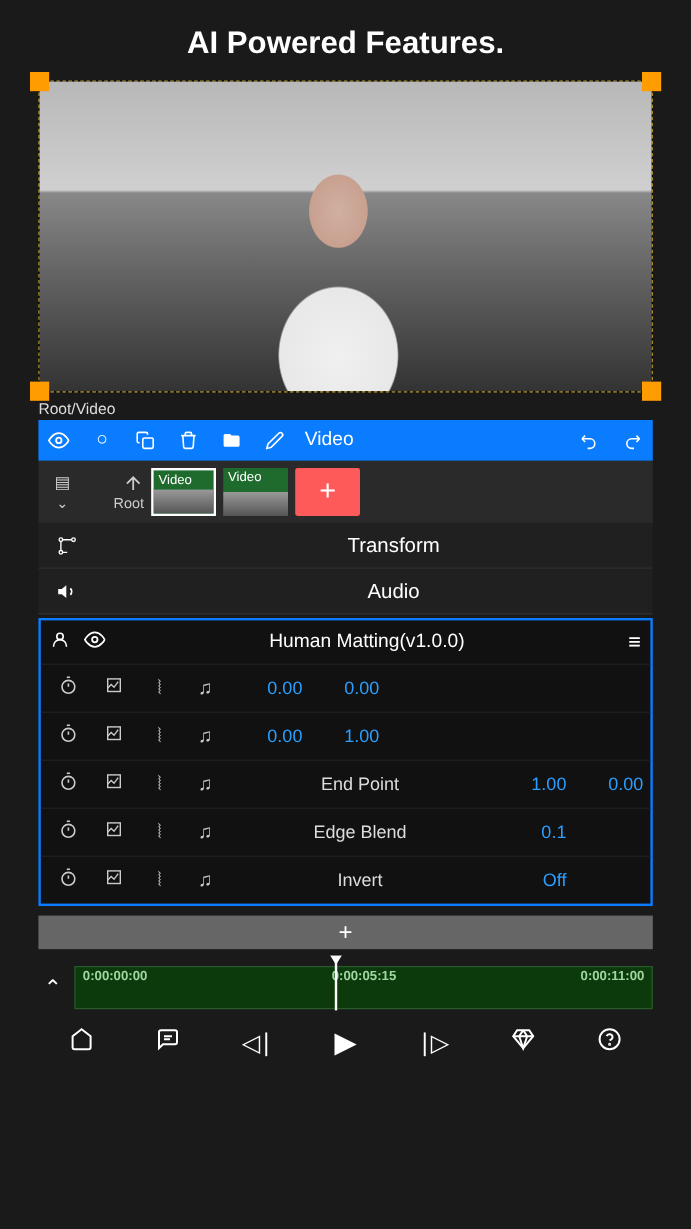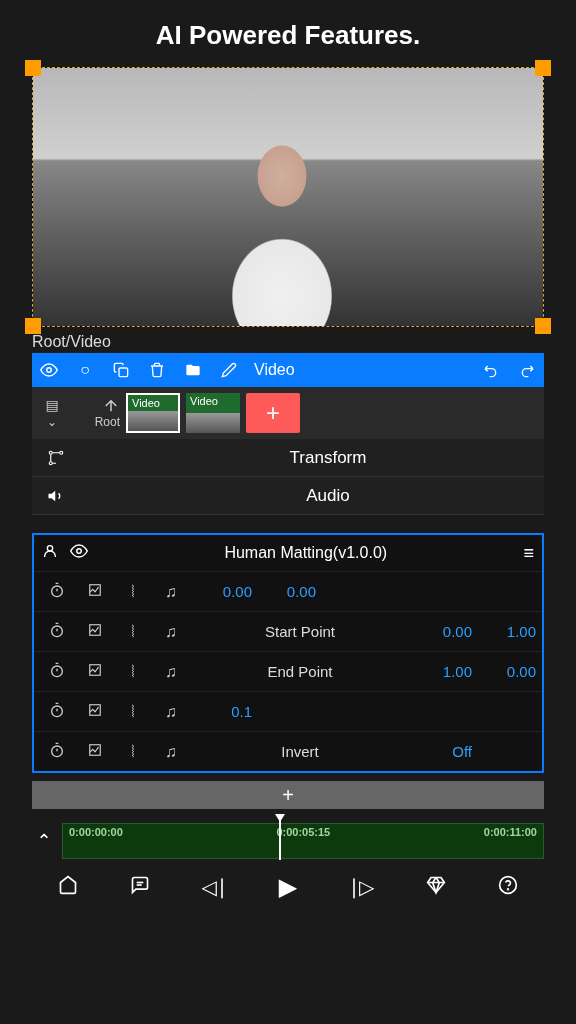--- a/index.html
+++ b/index.html
@@ -38,21 +38,21 @@
   position: absolute;
   width: 16px;
   height: 16px;
   background: #ff9c00;
 }
 .handle.tl { top: -8px; left: -8px; }
 .handle.tr { top: -8px; right: -8px; }
 .handle.bl { bottom: -8px; left: -8px; }
 .handle.br { bottom: -8px; right: -8px; }
 .breadcrumb {
-  font-size: 16px;
+  font-size: 13px;
   padding: 6px 0 2px;
   color: #ddd;
 }
 .toolbar {
   background: #0a7cff;
   height: 34px;
   display: flex;
   align-items: center;
   padding: 0 6px;
   gap: 14px;
@@ -138,21 +138,21 @@
   font-size: 18px;
 }
 .section-label {
   flex: 1;
   text-align: center;
   font-size: 17px;
 }
 .panel {
   border: 2px solid #0a7cff;
   background: #111;
-  margin-top: 18px;
+  margin-top: 3px;
 }
 .panel-header {
   display: flex;
   align-items: center;
   height: 36px;
   padding: 0 8px;
   gap: 12px;
 }
 .panel-title {
   flex: 1;
@@ -400,21 +400,20 @@
           <div class="pr-icon"><svg width="16" height="16" viewBox="0 0 24 24" fill="none" stroke="#ccc" stroke-width="2">
               <circle cx="12" cy="14" r="8"></circle>
               <path d="M12 10v4M10 2h4"></path>
             </svg></div>
           <div class="pr-icon"><svg width="14" height="14" viewBox="0 0 24 24" fill="none" stroke="#ccc" stroke-width="2">
               <rect x="3" y="3" width="18" height="18"></rect>
               <path d="M3 16l5-5 4 4 6-8"></path>
             </svg></div>
           <div class="pr-icon">⦚</div>
           <div class="pr-icon">♫</div>
-          <div class="pr-label">Start Point</div>
           <div class="pr-val">0.00</div>
           <div class="pr-val">1.00</div>
         </div>
         <div class="param-row">
           <div class="pr-icon"><svg width="16" height="16" viewBox="0 0 24 24" fill="none" stroke="#ccc" stroke-width="2">
               <circle cx="12" cy="14" r="8"></circle>
               <path d="M12 10v4M10 2h4"></path>
             </svg></div>
           <div class="pr-icon"><svg width="14" height="14" viewBox="0 0 24 24" fill="none" stroke="#ccc" stroke-width="2">
               <rect x="3" y="3" width="18" height="18"></rect>
@@ -430,20 +429,21 @@
           <div class="pr-icon"><svg width="16" height="16" viewBox="0 0 24 24" fill="none" stroke="#ccc" stroke-width="2">
               <circle cx="12" cy="14" r="8"></circle>
               <path d="M12 10v4M10 2h4"></path>
             </svg></div>
           <div class="pr-icon"><svg width="14" height="14" viewBox="0 0 24 24" fill="none" stroke="#ccc" stroke-width="2">
               <rect x="3" y="3" width="18" height="18"></rect>
               <path d="M3 16l5-5 4 4 6-8"></path>
             </svg></div>
           <div class="pr-icon">⦚</div>
           <div class="pr-icon">♫</div>
+          <div class="pr-label">Edge Blend</div>
           <div class="pr-val">0.1</div>
           <div class="pr-val"></div>
         </div>
         <div class="param-row">
           <div class="pr-icon"><svg width="16" height="16" viewBox="0 0 24 24" fill="none" stroke="#ccc" stroke-width="2">
               <circle cx="12" cy="14" r="8"></circle>
               <path d="M12 10v4M10 2h4"></path>
             </svg></div>
           <div class="pr-icon"><svg width="14" height="14" viewBox="0 0 24 24" fill="none" stroke="#ccc" stroke-width="2">
               <rect x="3" y="3" width="18" height="18"></rect>

